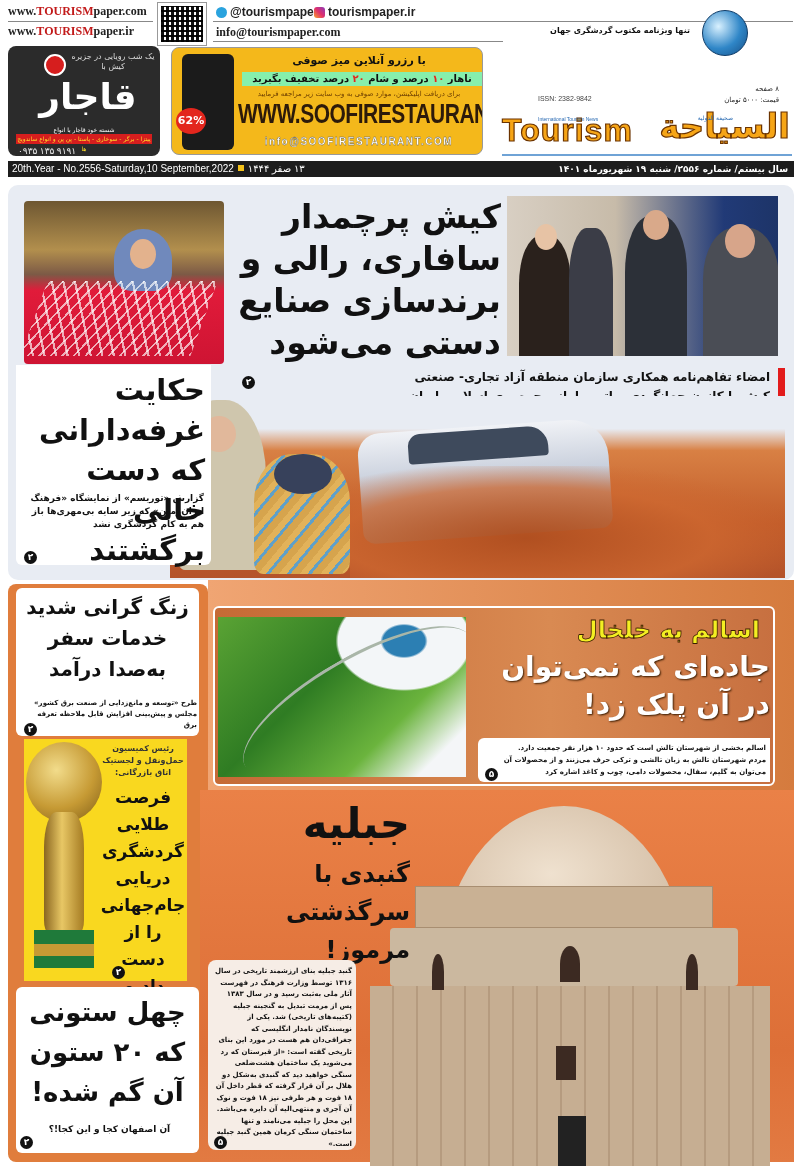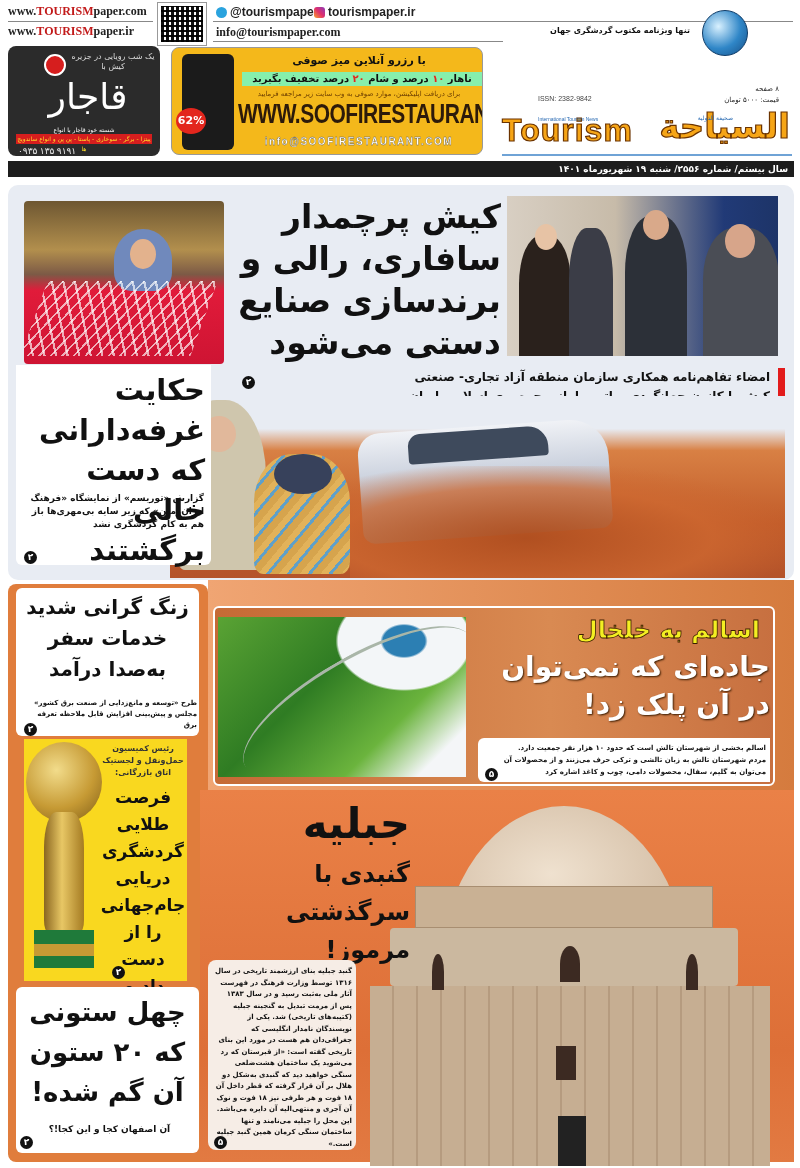--- a/index.html
+++ b/index.html
@@ -13,21 +13,21 @@
   .site-line .red { color: #c21a1a; }
   .hr { background: #888; height: 1px; }
   .qr { left: 158px; top: 3px; width: 48px; height: 42px; background:
       repeating-linear-gradient(90deg, #111 0 3px, #fff 3px 5px),
       repeating-linear-gradient(0deg, #111 0 2px, #fff 2px 5px);
       background-blend-mode: multiply; border: 3px solid #fff; outline: 1px solid #999; }
   .social { font-family: "Liberation Sans", sans-serif; font-size: 12px; color: #222; font-weight: bold; }
   .dot-ico { display:inline-block; width: 11px; height: 11px; border-radius: 50%; vertical-align: -2px; margin-right: 3px; }
 
   .ad-left { left: 8px; top: 46px; width: 152px; height: 110px; background: #2b2b2b; border-radius: 8px; overflow: hidden; }
-  .ad-left .brand { left: 0; right: 0; top: 30px; text-align: center; font-size: 36px; color: #fff; font-weight: normal; letter-spacing: 6px; padding-left: 8px; }
+  .ad-left .brand { left: 0; right: 0; top: 30px; text-align: center; font-size: 36px; color: #fff; font-weight: bold; letter-spacing: 6px; padding-left: 8px; }
   .ad-left .tag { left: 60px; top: 6px; width: 90px; font-size: 8px; color: #ddd; text-align: center; line-height: 10px; }
   .ad-left .sub { left: 10px; right: 10px; top: 80px; font-size: 6px; color: #fff; text-align: center; }
   .ad-left .redbar { left: 8px; right: 8px; top: 88px; height: 10px; background: #d61e1e; color: #ffde2a; font-size: 6px; text-align: center; line-height: 10px; }
   .ad-left .phone { left: 10px; top: 100px; font-size: 9px; color: #eee; font-family: "Liberation Sans", sans-serif; }
   .ad-left .logo-c { left: 36px; top: 8px; width: 22px; height: 22px; border-radius: 50%; background: #d61e1e; border: 2px solid #fff; }
 
   .ad-mid { left: 171px; top: 47px; width: 312px; height: 108px; background: #f4b81b; border-radius: 8px; border: 1px solid #999; overflow: hidden; }
   .ad-mid .phone-img { left: 10px; top: 6px; width: 52px; height: 96px; background: #1b1b1b; border-radius: 6px; }
   .ad-mid .pct { left: 4px; top: 60px; width: 30px; height: 26px; border-radius: 50%; background: #e3261d; color: #fff; font-size: 11px; font-weight: bold; text-align: center; line-height: 26px; }
   .ad-mid .l1 { left: 70px; right: 6px; top: 6px; font-size: 11px; text-align: center; font-weight: bold; }
@@ -185,20 +185,23 @@
     <div>قیمت: ۵۰۰۰ تومان</div>
   </div>
   <div class="abs mh-tourism">Tourism</div>
   <div class="abs mh-intl">International Tourism News</div>
   <div class="abs mh-arabic rtl">السياحة</div>
   <div class="abs mh-arabic-sub rtl">صحيفة الدولية</div>
   <div class="abs mh-blueline"></div>
 </div>
 
 <div class="abs datebar">
+  <div class="abs en">
+    <span>20th.Year - No.2556-Saturday,10 September,2022</span><span class="sq"></span><span style="direction:rtl; unicode-bidi:embed;">۱۳ صفر ۱۴۴۴</span>
+  </div>
   <div class="abs fa rtl">سال بیستم/ شماره ۲۵۵۶/ شنبه ۱۹ شهریورماه ۱۴۰۱</div>
 </div>
 
 <div class="abs panel-top"></div>
 
 <div class="abs photo-craft">
   <div class="abs girl"></div>
   <div class="abs face"></div>
   <div class="abs net"></div>
 </div>

